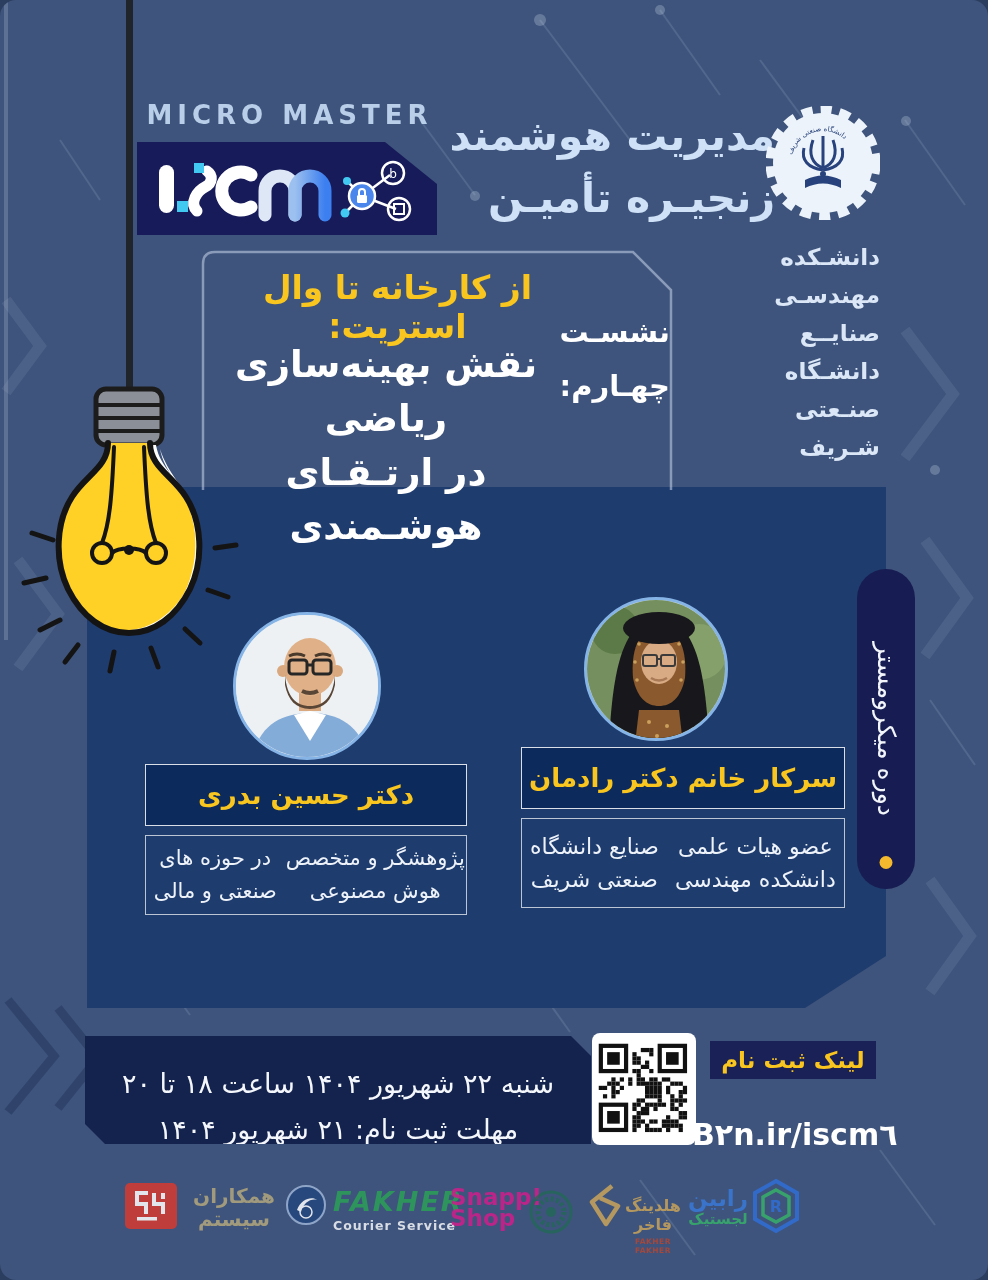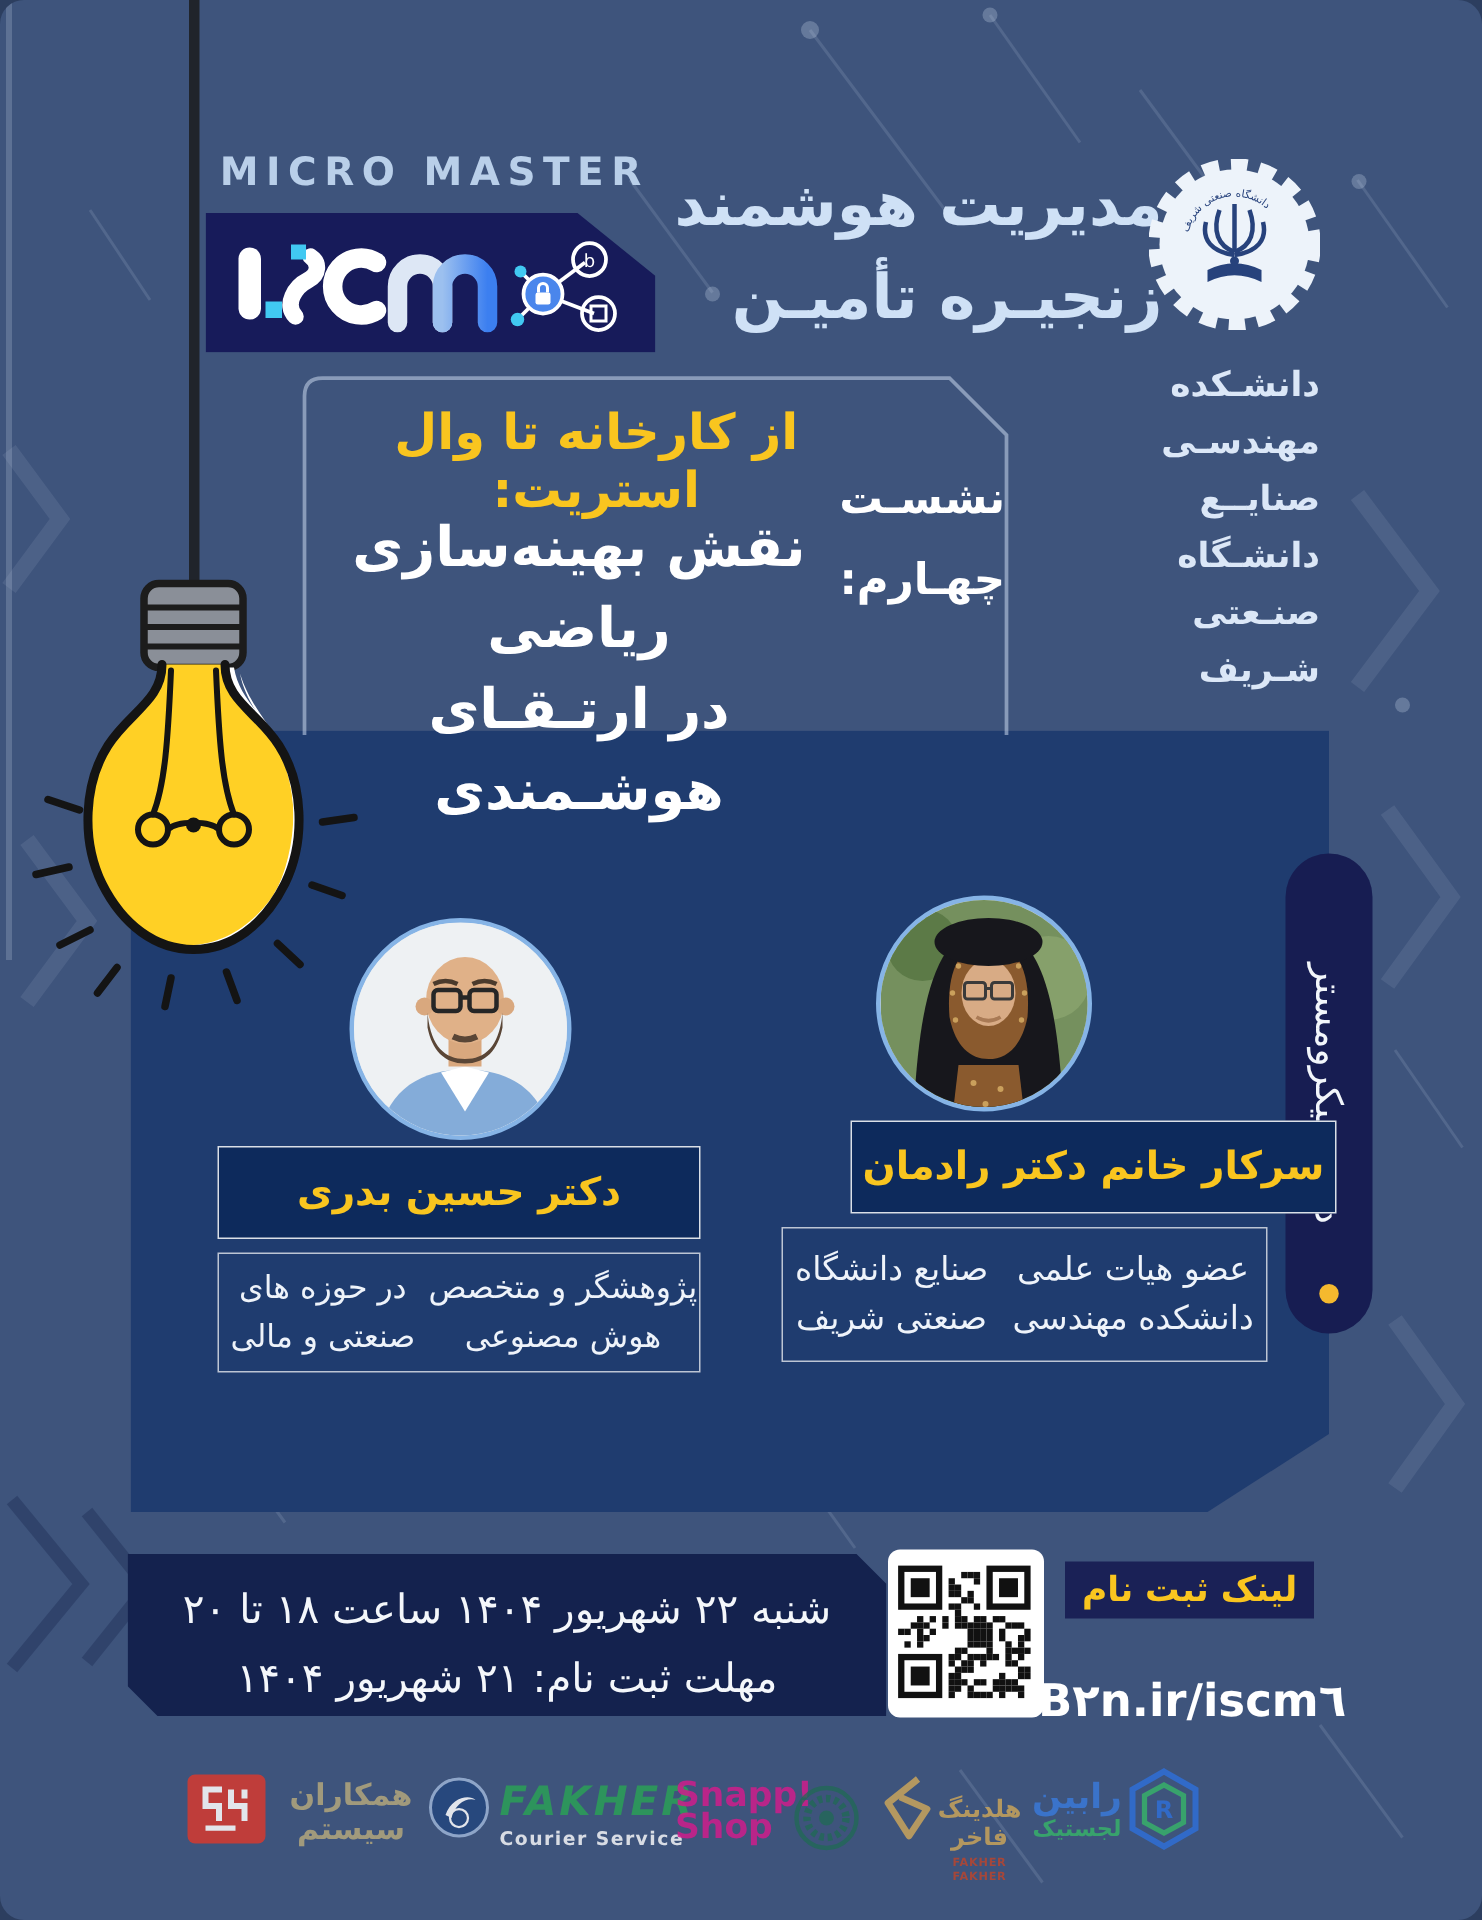--- a/index.html
+++ b/index.html
@@ -31,21 +31,21 @@
   .descbox{border:1px solid rgba(255,255,255,.7);color:#eef3fa;font-size:21px;line-height:33px;flex-direction:row;}
 
   .pill{background:#171d52;border-radius:29px;}
   .pill-text{position:absolute;top:50%;left:50%;transform:translate(-50%,-50%) rotate(90deg);
     white-space:nowrap;color:#f2f6fb;font-size:25px;letter-spacing:1px;}
   .pill-dot{position:absolute;left:50%;bottom:20px;transform:translateX(-50%);
     width:13px;height:13px;border-radius:50%;background:#f5b92e;}
 
   
   .datebox{background:#14224e;clip-path:polygon(0 0,486px 0,506px 20px,506px 100%,20px 100%,0 88px);
-    color:#f4f7fb;font-size:27px;line-height:46px;padding-top:15px;text-align:center;font-weight:500;}
+    color:#f4f7fb;font-size:27px;line-height:46px;padding-top:25px;text-align:center;font-weight:500;}
   .qr{background:#fff;border-radius:8px;}
   .regpill{background:#1a2156;color:#f9c51f;font-size:23px;font-weight:700;}
   .regurl{color:#ffffff;font-size:30px;font-weight:600;text-align:center;direction:ltr;margin-top:33px;}
 
   
   .spn{opacity:.85;}
   .hamk-tx{color:#b3a77c;font-weight:700;font-size:20px;line-height:23px;text-align:center;}
   .tipax{color:#2aa455;font-weight:900;font-style:italic;font-size:27px;letter-spacing:2px;}
   .tipax-sub{color:#ffffff;font-size:12.5px;letter-spacing:1px;font-weight:700;margin-top:1px;}
   .snapp{color:#cf1d8c;font-weight:900;font-size:23px;line-height:21px;}
@@ -256,21 +256,21 @@
       <rect x="56" y="55" width="14" height="11" rx="2" fill="none" stroke="#3a3a3a" stroke-width="2"></rect>
       <rect x="74" y="55" width="14" height="11" rx="2" fill="none" stroke="#3a3a3a" stroke-width="2"></rect>
       <line x1="70" y1="59" x2="74" y2="59" stroke="#3a3a3a" stroke-width="2"></line>
       <path d="M64,78 q8,5 16,0" stroke="#a97a55" stroke-width="2.5" fill="none"></path>
       <path d="M52,110 L92,110 L96,144 L48,144 Z" fill="#8a5a2e"></path>
       <circle cx="62" cy="122" r="2" fill="#caa05c"></circle>
         <circle cx="80" cy="126" r="2" fill="#caa05c"></circle>
       <circle cx="70" cy="136" r="2" fill="#caa05c"></circle>
     </svg>
   </div>
-  <div class="abs namebox flexc rtl" style="left:521px;top:747px;width:324px;height:62px;z-index:5;margin-left:46px;">سرکار خانم دکتر رادمان</div>
+  <div class="abs namebox flexc rtl" style="left:521px;top:747px;width:324px;height:62px;z-index:5;">سرکار خانم دکتر رادمان</div>
   <div class="abs descbox flexc rtl center" style="left:521px;top:818px;width:324px;height:90px;font-size:22px;z-index:5;">
     <div>عضو هیات علمی دانشکده مهندسی</div>
     <div>صنایع دانشگاه صنعتی شریف</div>
   </div>
 
   <div class="abs pill" style="left:857px;top:569px;width:58px;height:320px;z-index:4;">
     <span class="pill-text rtl">دوره میکرومستر</span>
     <span class="pill-dot"></span>
   </div>
 

